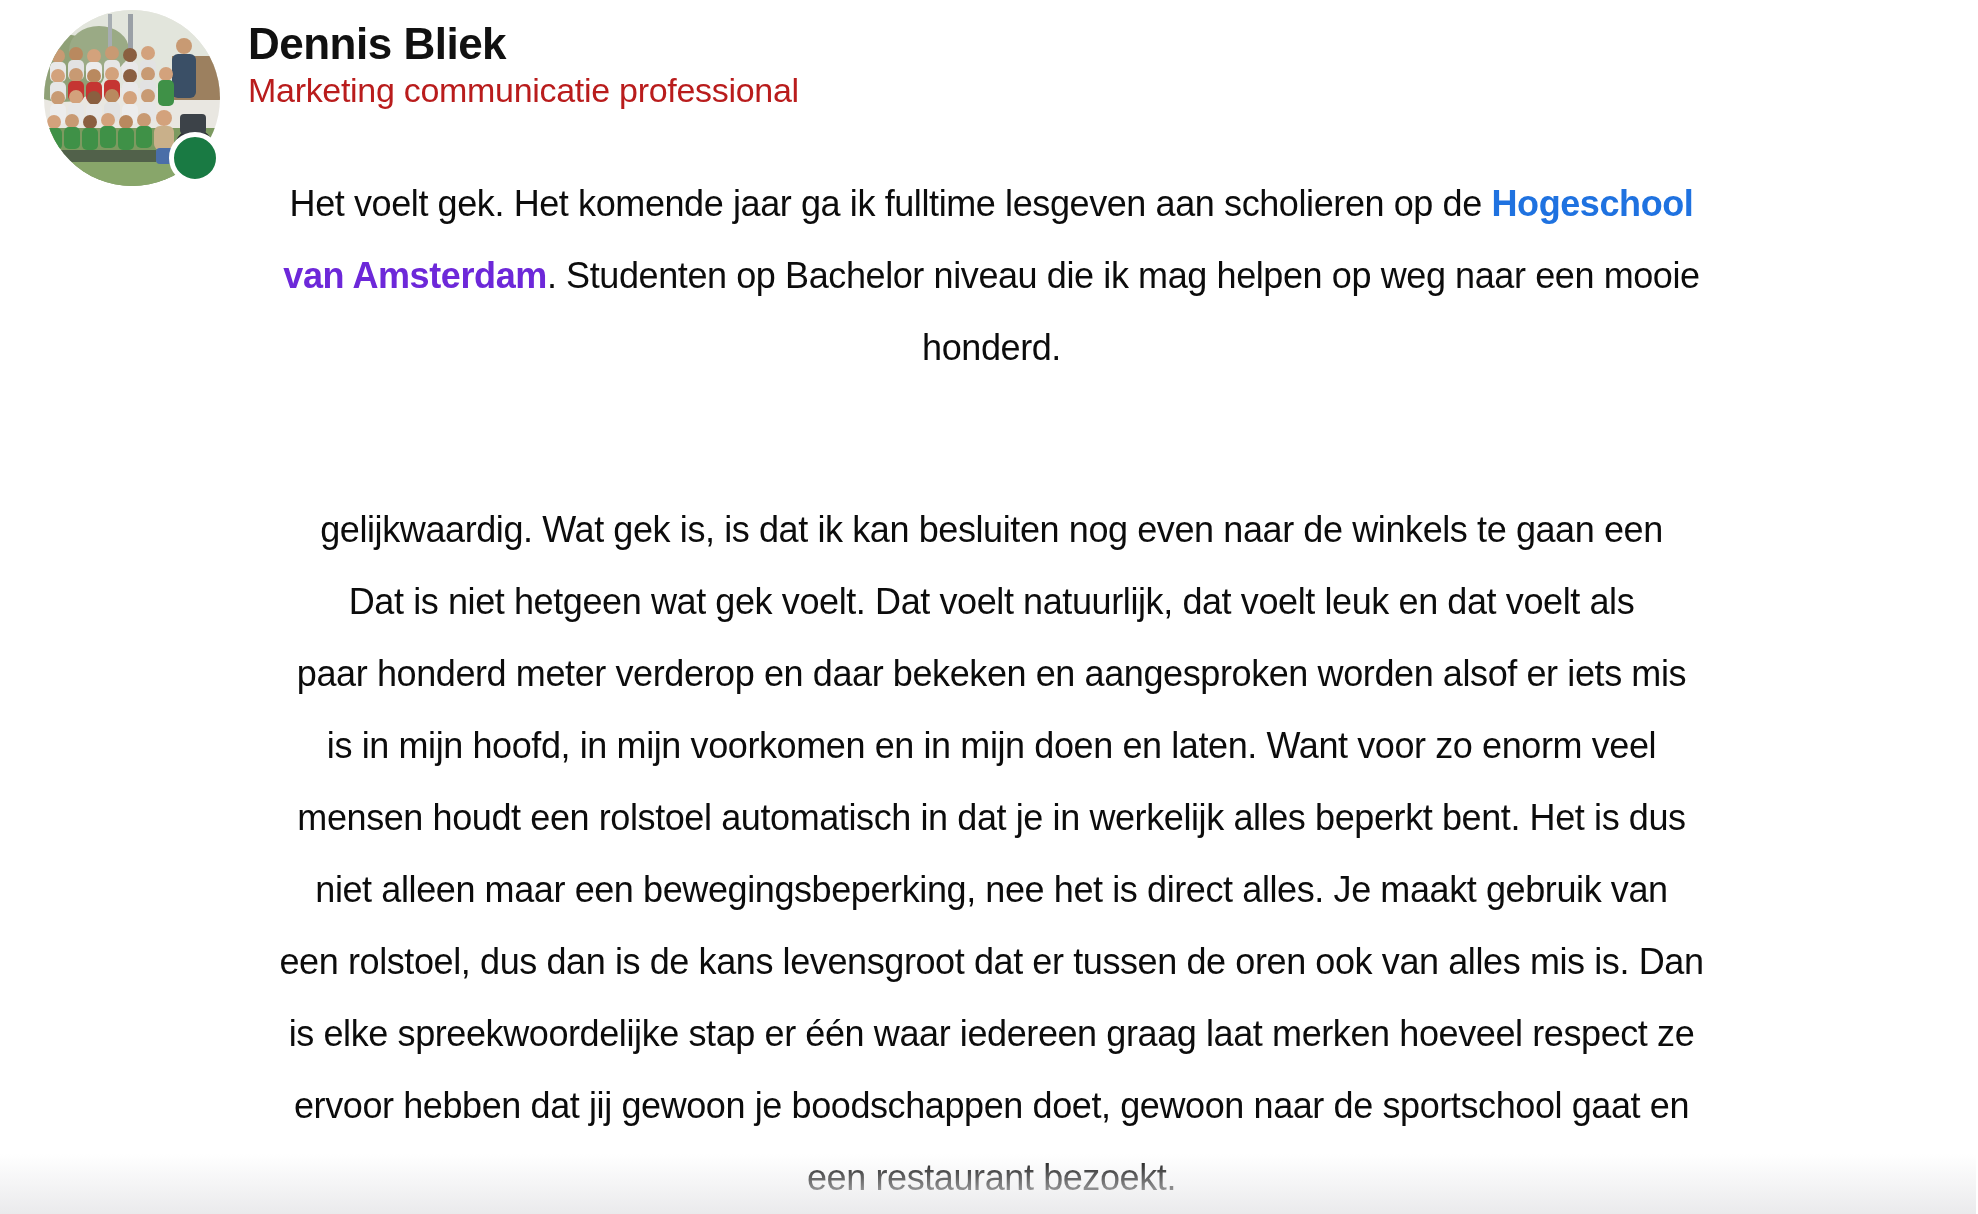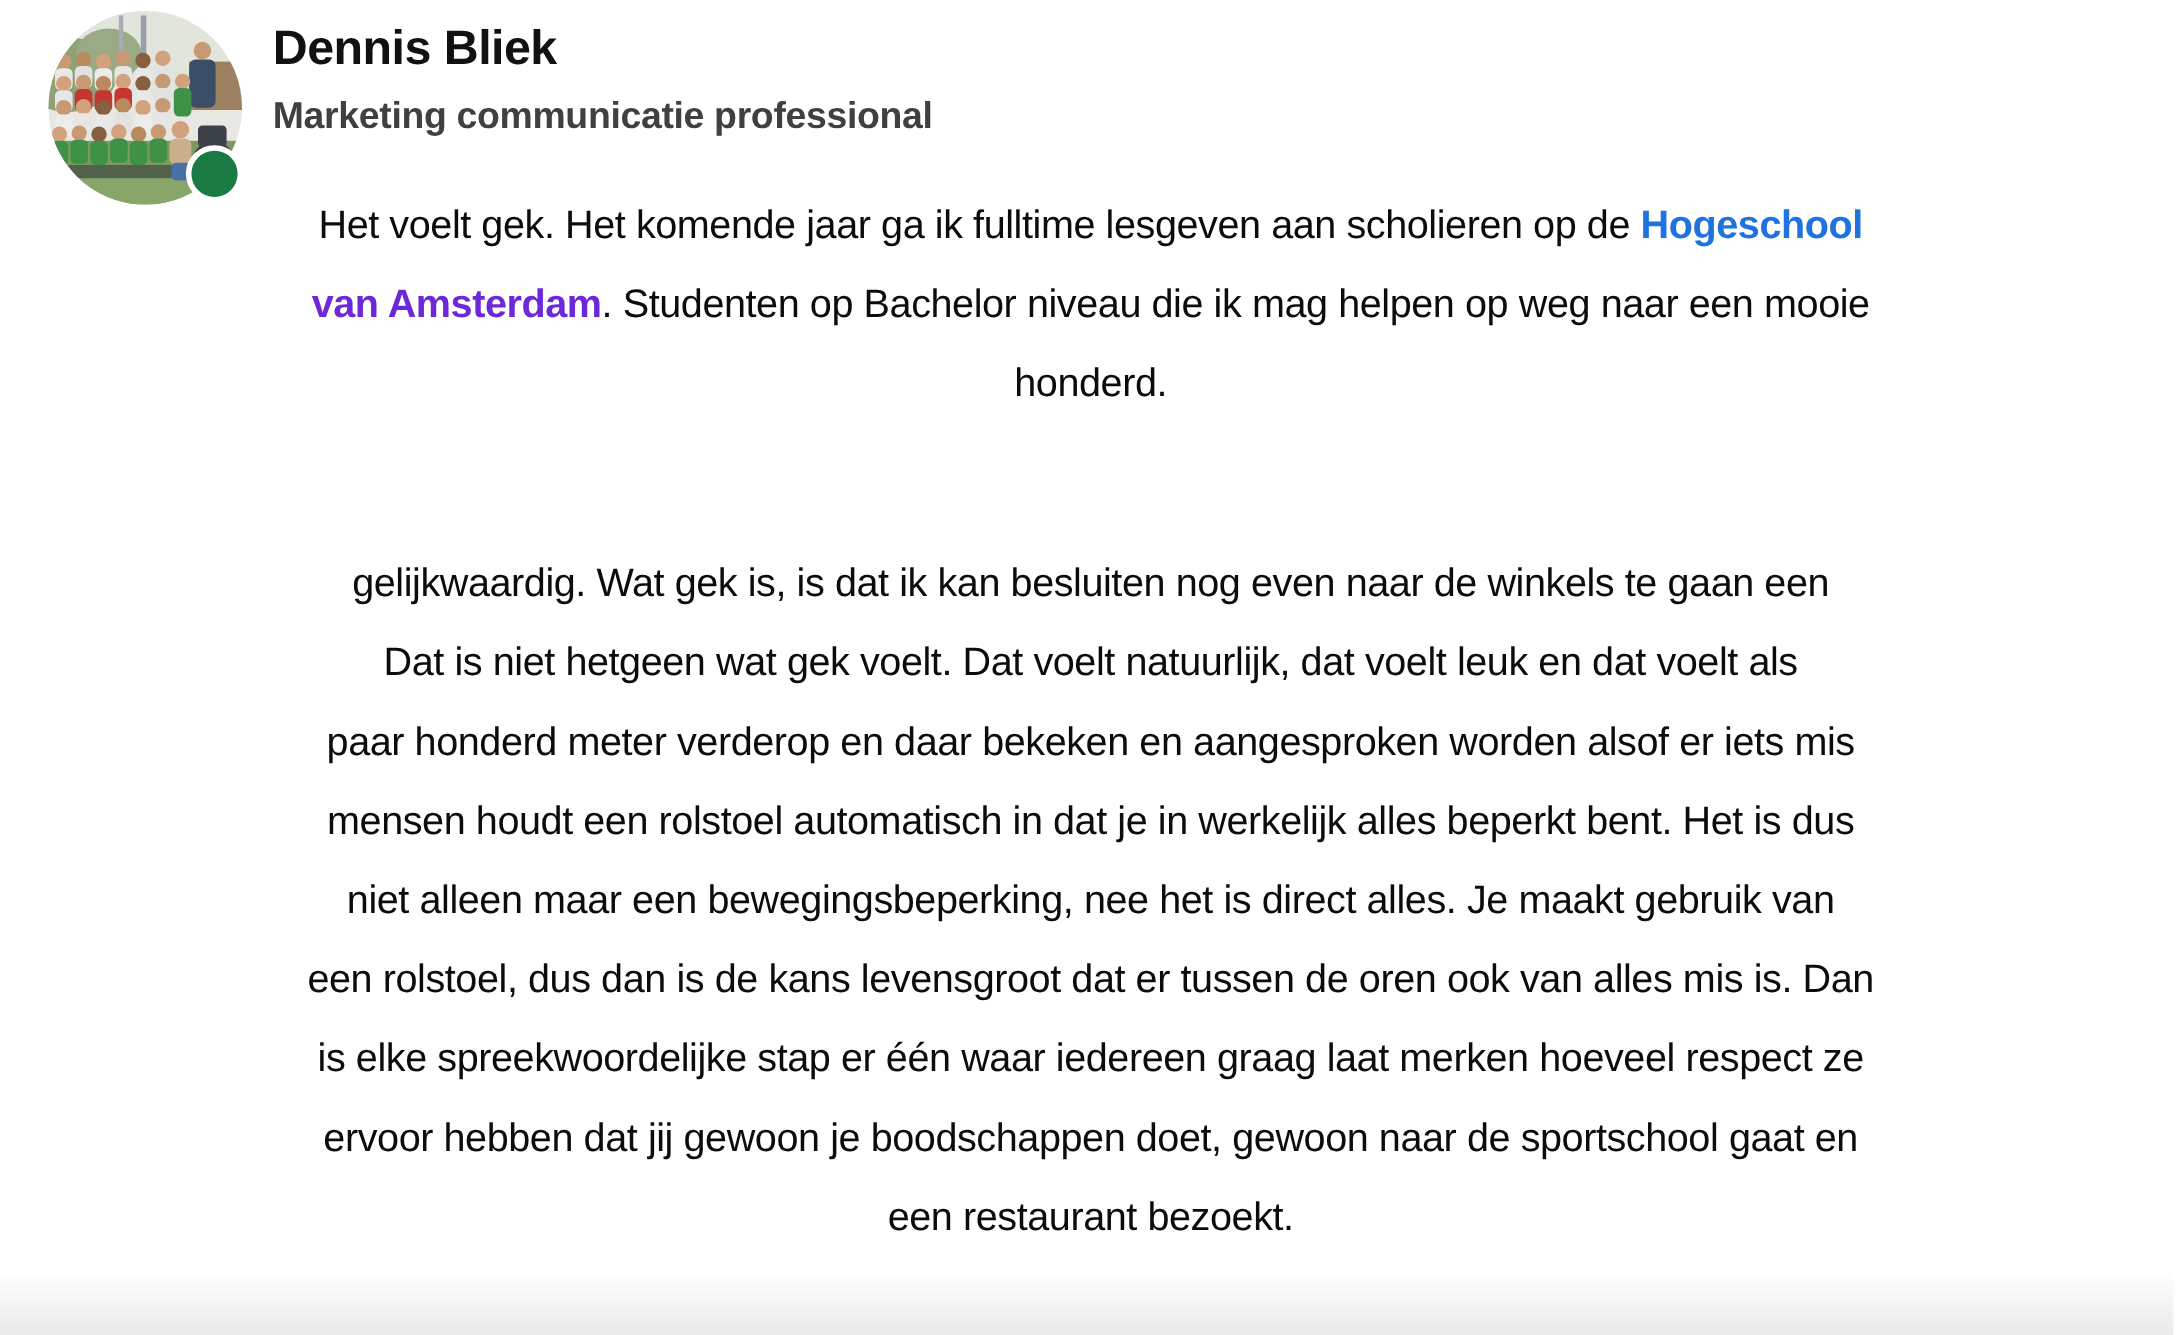--- a/index.html
+++ b/index.html
@@ -19,22 +19,22 @@
     position:absolute;left:125px;top:122px;
     width:42px;height:42px;border-radius:50%;
     border:5px solid #ffffff;
   }
   .identity{position:absolute;left:248px;top:20px;}
   .person-name{
     font-size:44px;font-weight:700;color:#111111;
     letter-spacing:-0.5px;line-height:1.1;
   }
   .person-subtitle{
-    margin-top:18px;
-    font-size:34px;font-weight:700;color:#404040;
+    margin-top:3px;
+    font-size:34px;font-weight:400;color:#b91c1c;
     letter-spacing:-0.3px;
   }
   
   .post-body{
     position:absolute;left:47px;top:168px;right:40px;
     font-size:36px;line-height:72px;
     letter-spacing:-0.4px;
     color:#0c0c0c;
     text-align:center;
   }
@@ -161,20 +161,21 @@
   <div class="post-body" id="post-body">
       <p>
         <span class="post-line"><span>Het voelt gek. Het komende jaar ga ik fulltime lesgeven aan scholieren op de </span><span class="post-link" style="color: rgb(31, 114, 224);">Hogeschool</span></span>
         <span class="post-line"><span class="post-link" style="color: #6d28d9;">van Amsterdam</span><span>. Studenten op Bachelor niveau die ik mag helpen op weg naar een mooie</span></span>
         <span class="post-line"><span>honderd.</span></span>
       </p>
       <p>
         <span class="post-line"><span>gelijkwaardig. Wat gek is, is dat ik kan besluiten nog even naar de winkels te gaan een</span></span>
         <span class="post-line"><span>Dat is niet hetgeen wat gek voelt. Dat voelt natuurlijk, dat voelt leuk en dat voelt als</span></span>
         <span class="post-line"><span>paar honderd meter verderop en daar bekeken en aangesproken worden alsof er iets mis</span></span>
+        <span class="post-line"><span>is in mijn hoofd, in mijn voorkomen en in mijn doen en laten. Want voor zo enorm veel</span></span>
         <span class="post-line"><span>mensen houdt een rolstoel automatisch in dat je in werkelijk alles beperkt bent. Het is dus</span></span>
         <span class="post-line"><span>niet alleen maar een bewegingsbeperking, nee het is direct alles. Je maakt gebruik van</span></span>
         <span class="post-line"><span>een rolstoel, dus dan is de kans levensgroot dat er tussen de oren ook van alles mis is. Dan</span></span>
         <span class="post-line"><span>is elke spreekwoordelijke stap er één waar iedereen graag laat merken hoeveel respect ze</span></span>
         <span class="post-line"><span>ervoor hebben dat jij gewoon je boodschappen doet, gewoon naar de sportschool gaat en</span></span>
         <span class="post-line"><span>een restaurant bezoekt.</span></span>
       </p>
     </div>
 
   <div class="bottom-fade"></div>

